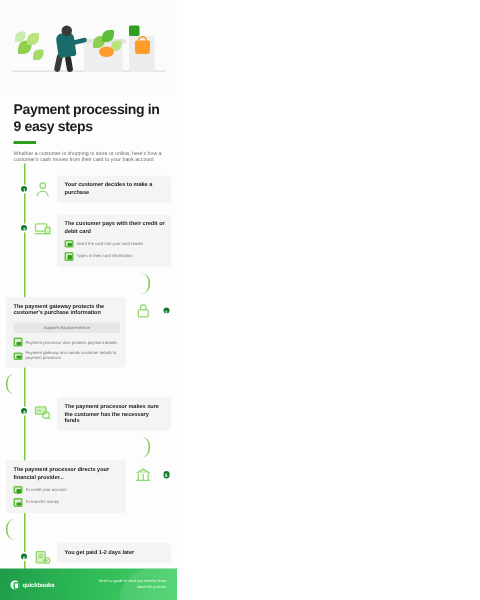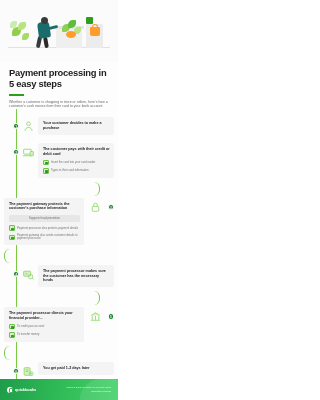--- a/index.html
+++ b/index.html
@@ -152,21 +152,21 @@
     <div class="leaf l7"></div>
     <div class="produce"></div>
     <div class="person-leg1"></div>
     <div class="person-leg2"></div>
     <div class="person-body"></div>
     <div class="person-arm"></div>
     <div class="person-head"></div>
   </div>
 
   <div class="titleblock">
-    <div class="title">Payment processing in 5 easy steps</div>
+    <div class="title">Payment processing in 9 easy steps</div>
     <div class="rule"></div>
     <div class="intro">Whether a customer is shopping in store or online, here's how a customer's cash moves from their card to your bank account</div>
   </div>
 
   <div class="steps">
     <div class="spine"></div>
 
     <div class="step">
       <div class="badge">
         <span>1</span>

